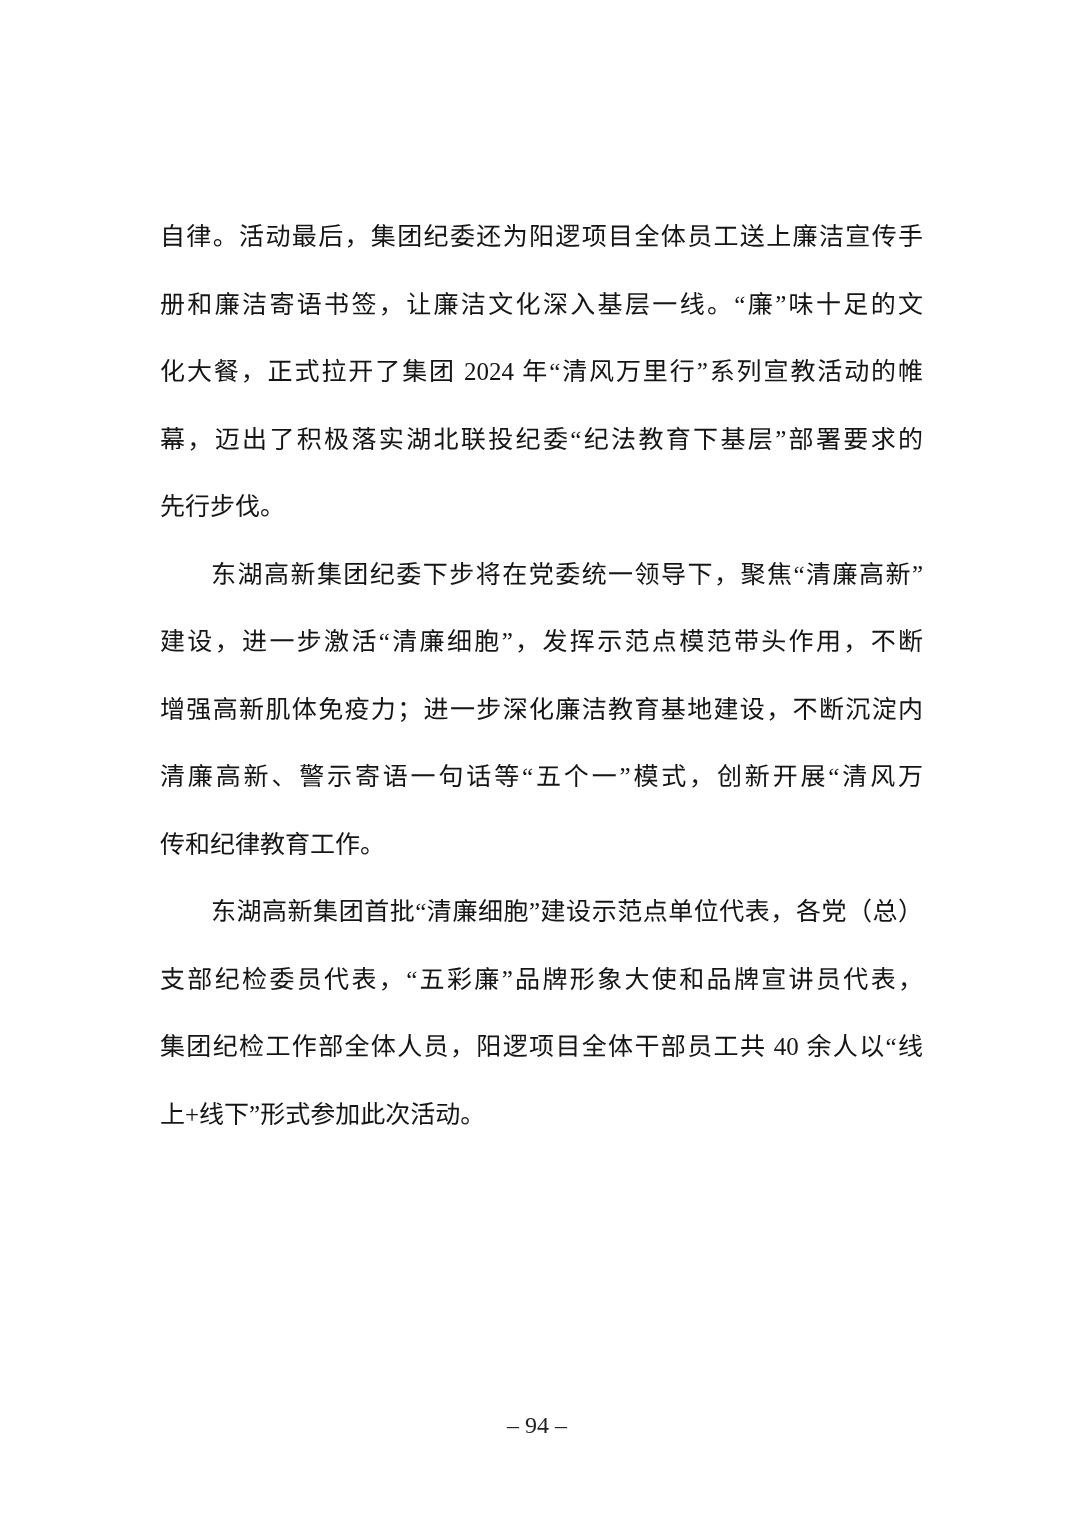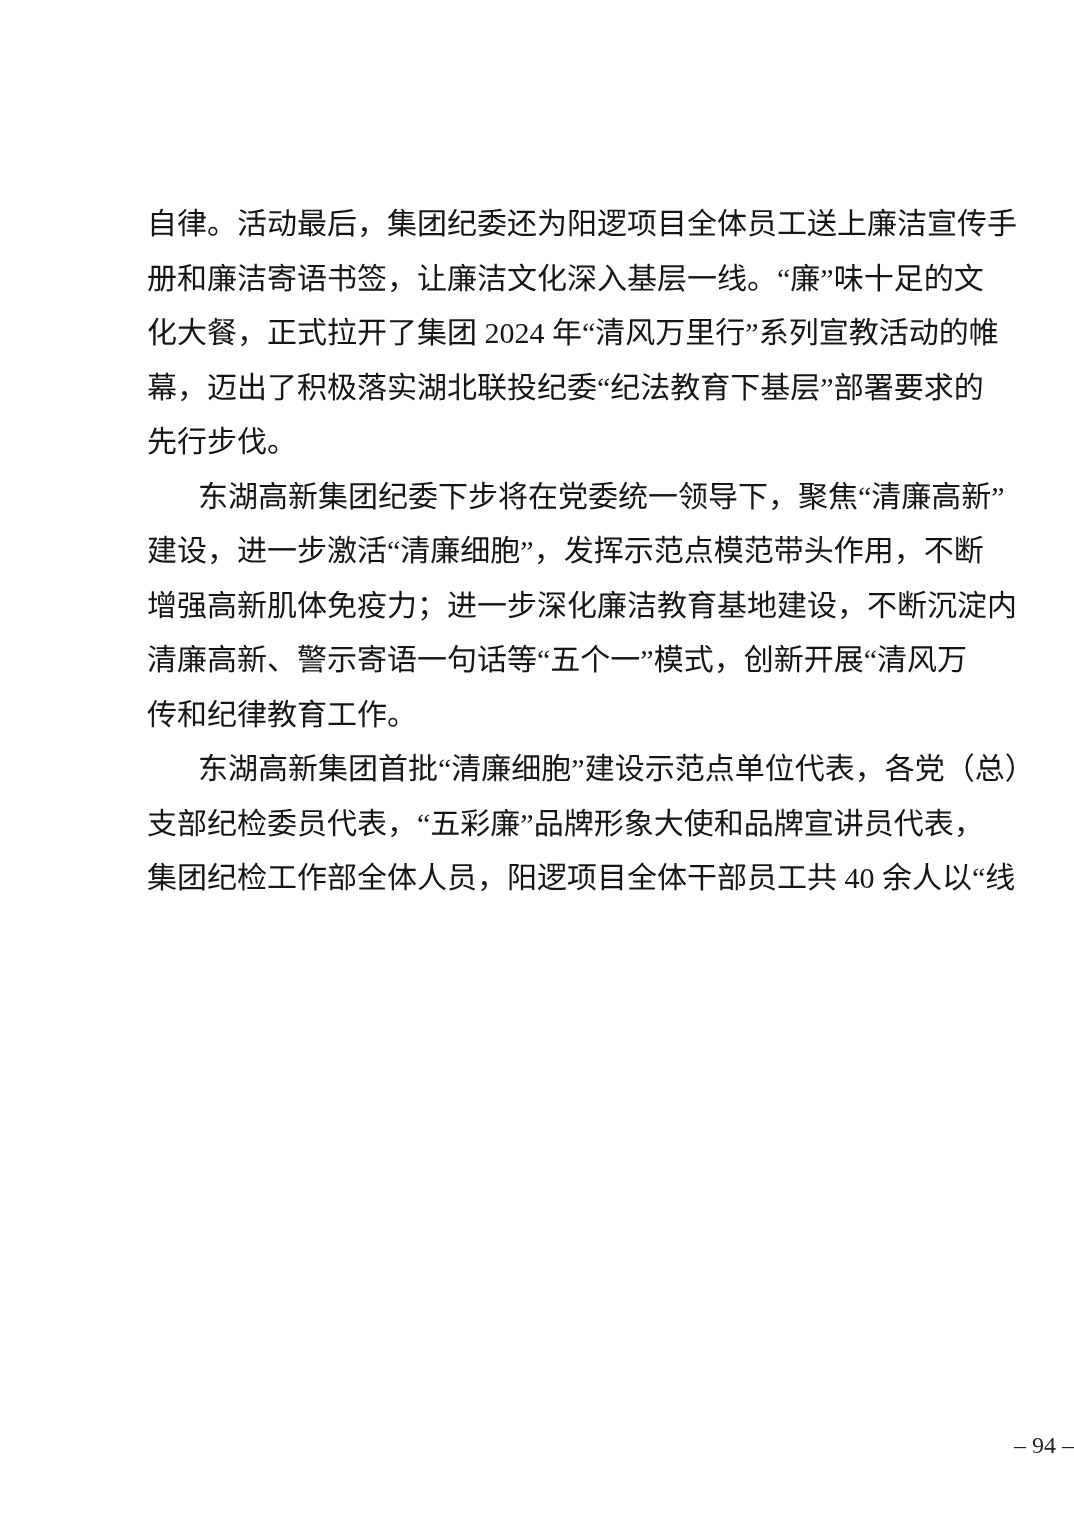--- a/index.html
+++ b/index.html
@@ -20,47 +20,46 @@
     position: absolute;
     left: 143px;
     top: 195px;
     width: 797px;
   }
   .para {
     margin: 0;
     padding: 0;
   }
   .line {
-    margin: 4px;
+    margin: 17px;
     padding: 0;
-    font-size: 30px;
+    font-size: 25px;
     line-height: 50.5px;
     height: 50.5px;
     white-space: nowrap;
     text-align: justify;
     text-align-last: justify;
     letter-spacing: 0;
   }
   .line.last {
     text-align: right;
     text-align-last: left;
   }
   .line.indent {
     text-indent: 51px;
   }
   .footer {
     position: absolute;
     top: 1410px;
     left: 0;
     width: 100%;
-    text-align: right;
+    text-align: center;
     font-size: 24px;
     line-height: 30px;
     color: #222222;
-    margin-top: 20px;
   }
 </style>
 </head>
 <body>
 
 <div class="page">
   <main class="content">
 
     <section class="para">
       <p class="line">自律。活动最后，集团纪委还为阳逻项目全体员工送上廉洁宣传手</p>
@@ -75,20 +74,21 @@
       <p class="line">建设，进一步激活“清廉细胞”，发挥示范点模范带头作用，不断</p>
       <p class="line">增强高新肌体免疫力；进一步深化廉洁教育基地建设，不断沉淀内</p>
       <p class="line">清廉高新、警示寄语一句话等“五个一”模式，创新开展“清风万</p>
       <p class="line last">传和纪律教育工作。</p>
     </section>
 
     <section class="para">
       <p class="line indent">东湖高新集团首批“清廉细胞”建设示范点单位代表，各党（总）</p>
       <p class="line">支部纪检委员代表，“五彩廉”品牌形象大使和品牌宣讲员代表，</p>
       <p class="line">集团纪检工作部全体人员，阳逻项目全体干部员工共 40 余人以“线</p>
+      <p class="line last">上+线下”形式参加此次活动。</p>
     </section>
 
   </main>
 
   <footer class="footer">
     <span>– 94 –</span>
   </footer>
 </div>
 
 </body></html>

